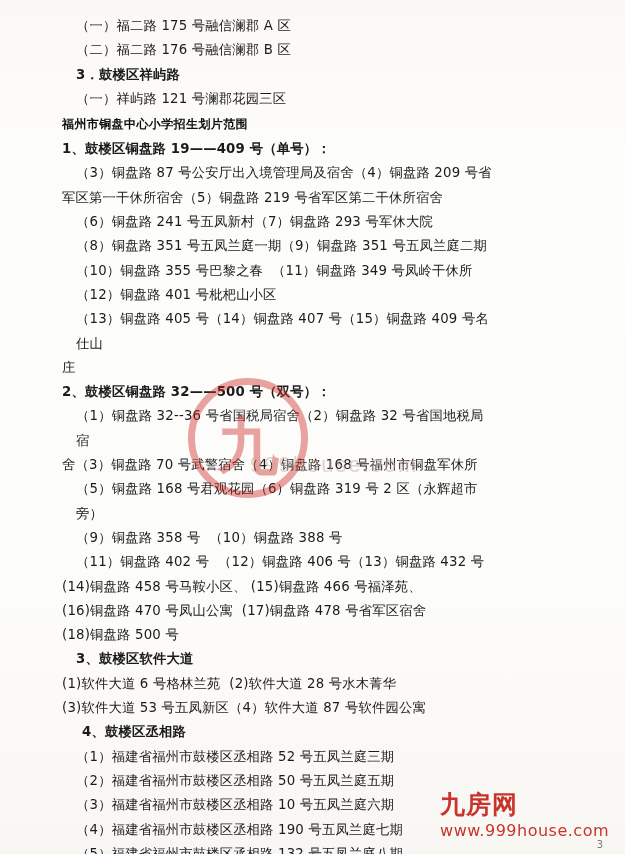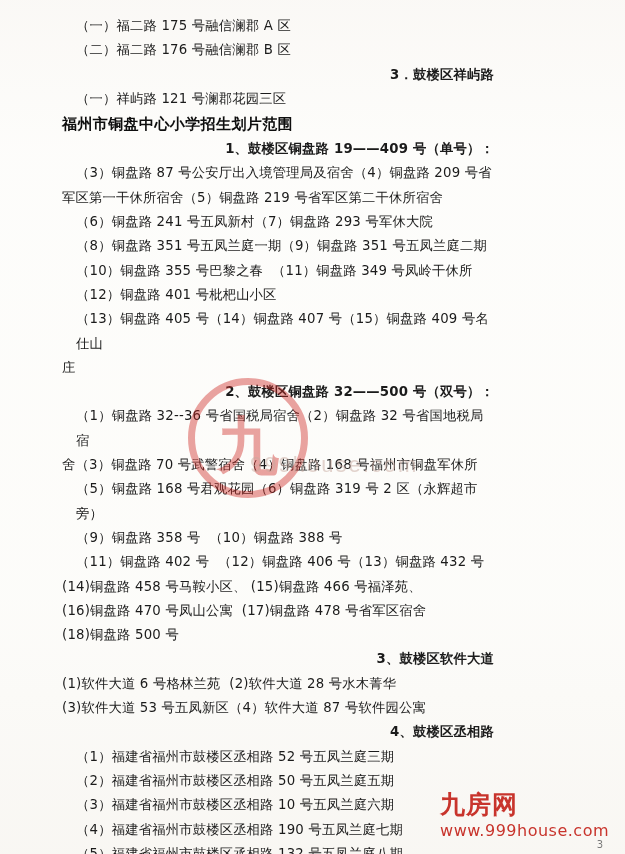--- a/index.html
+++ b/index.html
@@ -35,29 +35,28 @@
     box-sizing: border-box;
   }
   .line {
     font-size: 13.3px;
     line-height: 24.3px;
     color: #1b1b1b;
     white-space: pre-wrap;
     letter-spacing: 0.2px;
   }
   .heading {
-    font-size: 15px;
+    font-size: 12px;
     font-weight: bold;
     line-height: 26px;
     color: #0e0e0e;
     letter-spacing: 0.4px;
   }
   .bold {
     font-weight: bold;
-    text-align: right;
   }
   .indent1 { padding-left: 0px; }
   .indent2 { padding-left: 14px; }
   .indent3 { padding-left: 20px; }
 
   
   #watermark-stamp {
     position: absolute;
     left: 188px;
     top: 378px;

